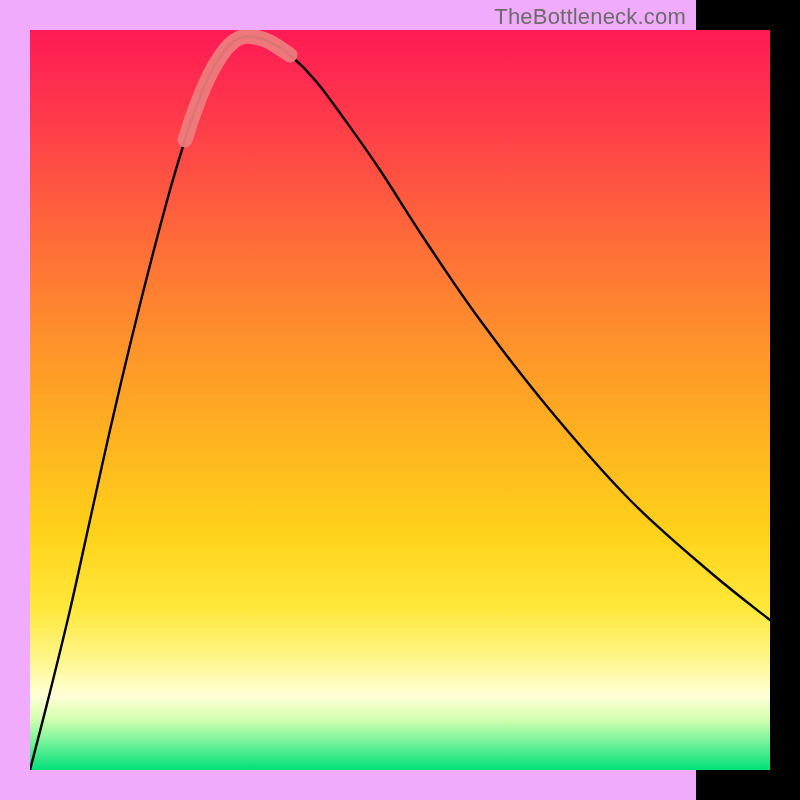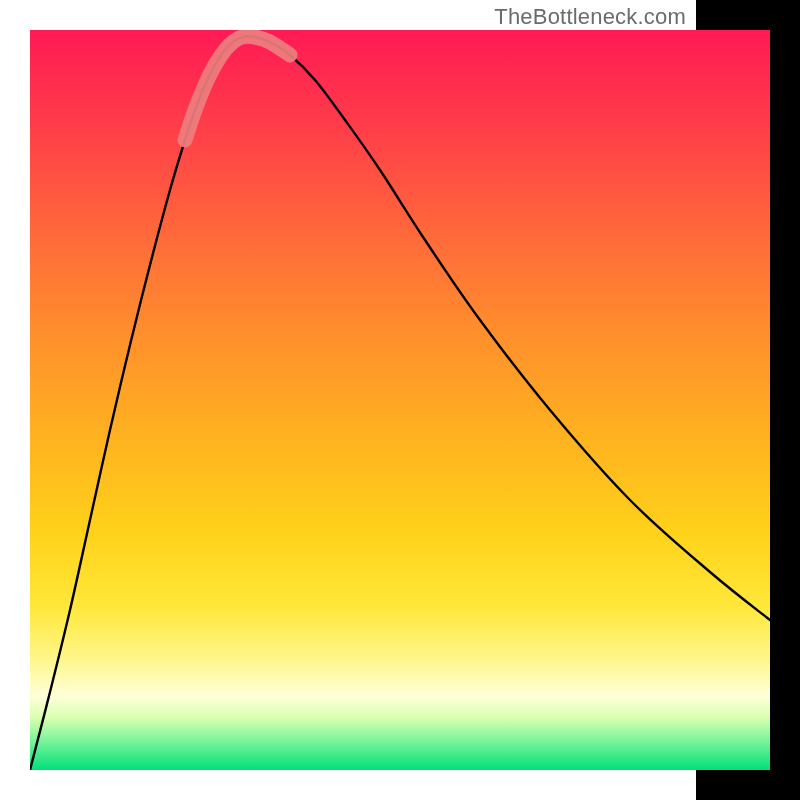--- a/index.html
+++ b/index.html
@@ -10,21 +10,21 @@
     overflow: hidden;
     background: #000;
     font-family: Arial, Helvetica, sans-serif;
   }
   .frame {
     position: absolute;
     left: 0;
     top: 0;
     width: 696px;
     height: 800px;
-    background: #ffffff;
+    background: #f0abfc;
   }
   .plot-area {
     position: absolute;
     left: 30px;
     top: 30px;
     width: 740px;
     height: 740px;
     background: linear-gradient(to bottom,
       #ff1a55 0%,
       #ff3a4a 12%,

